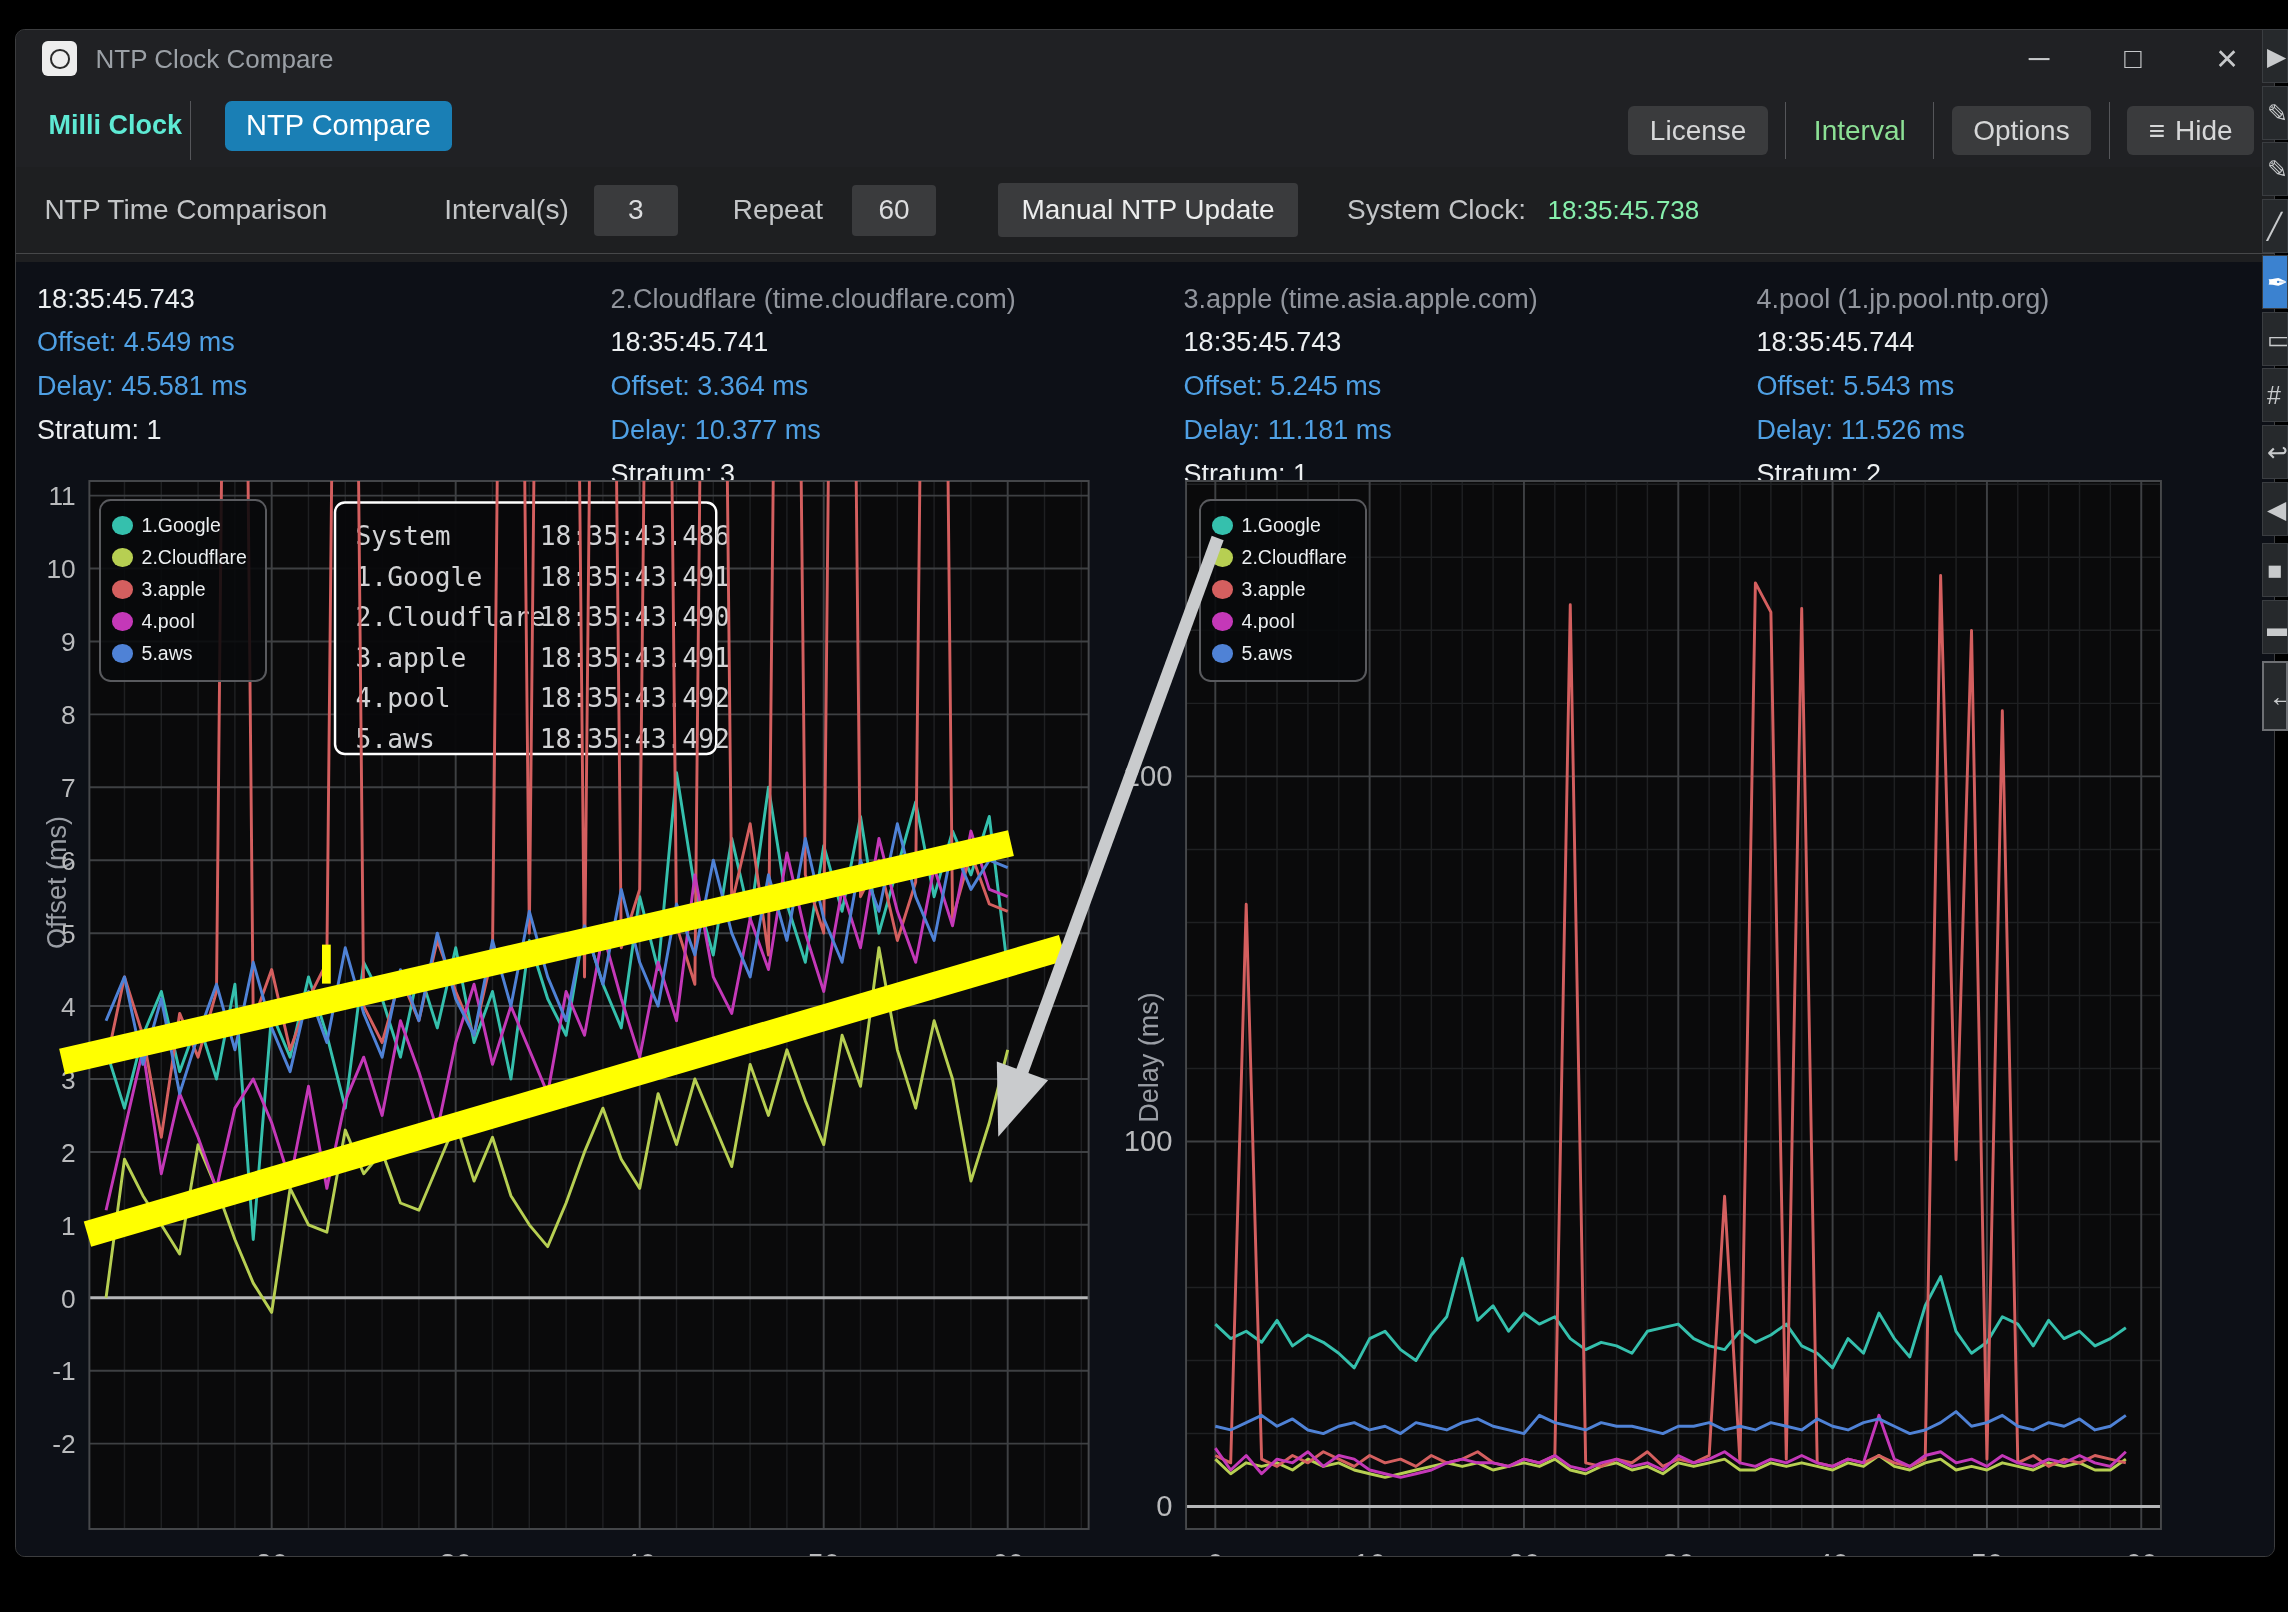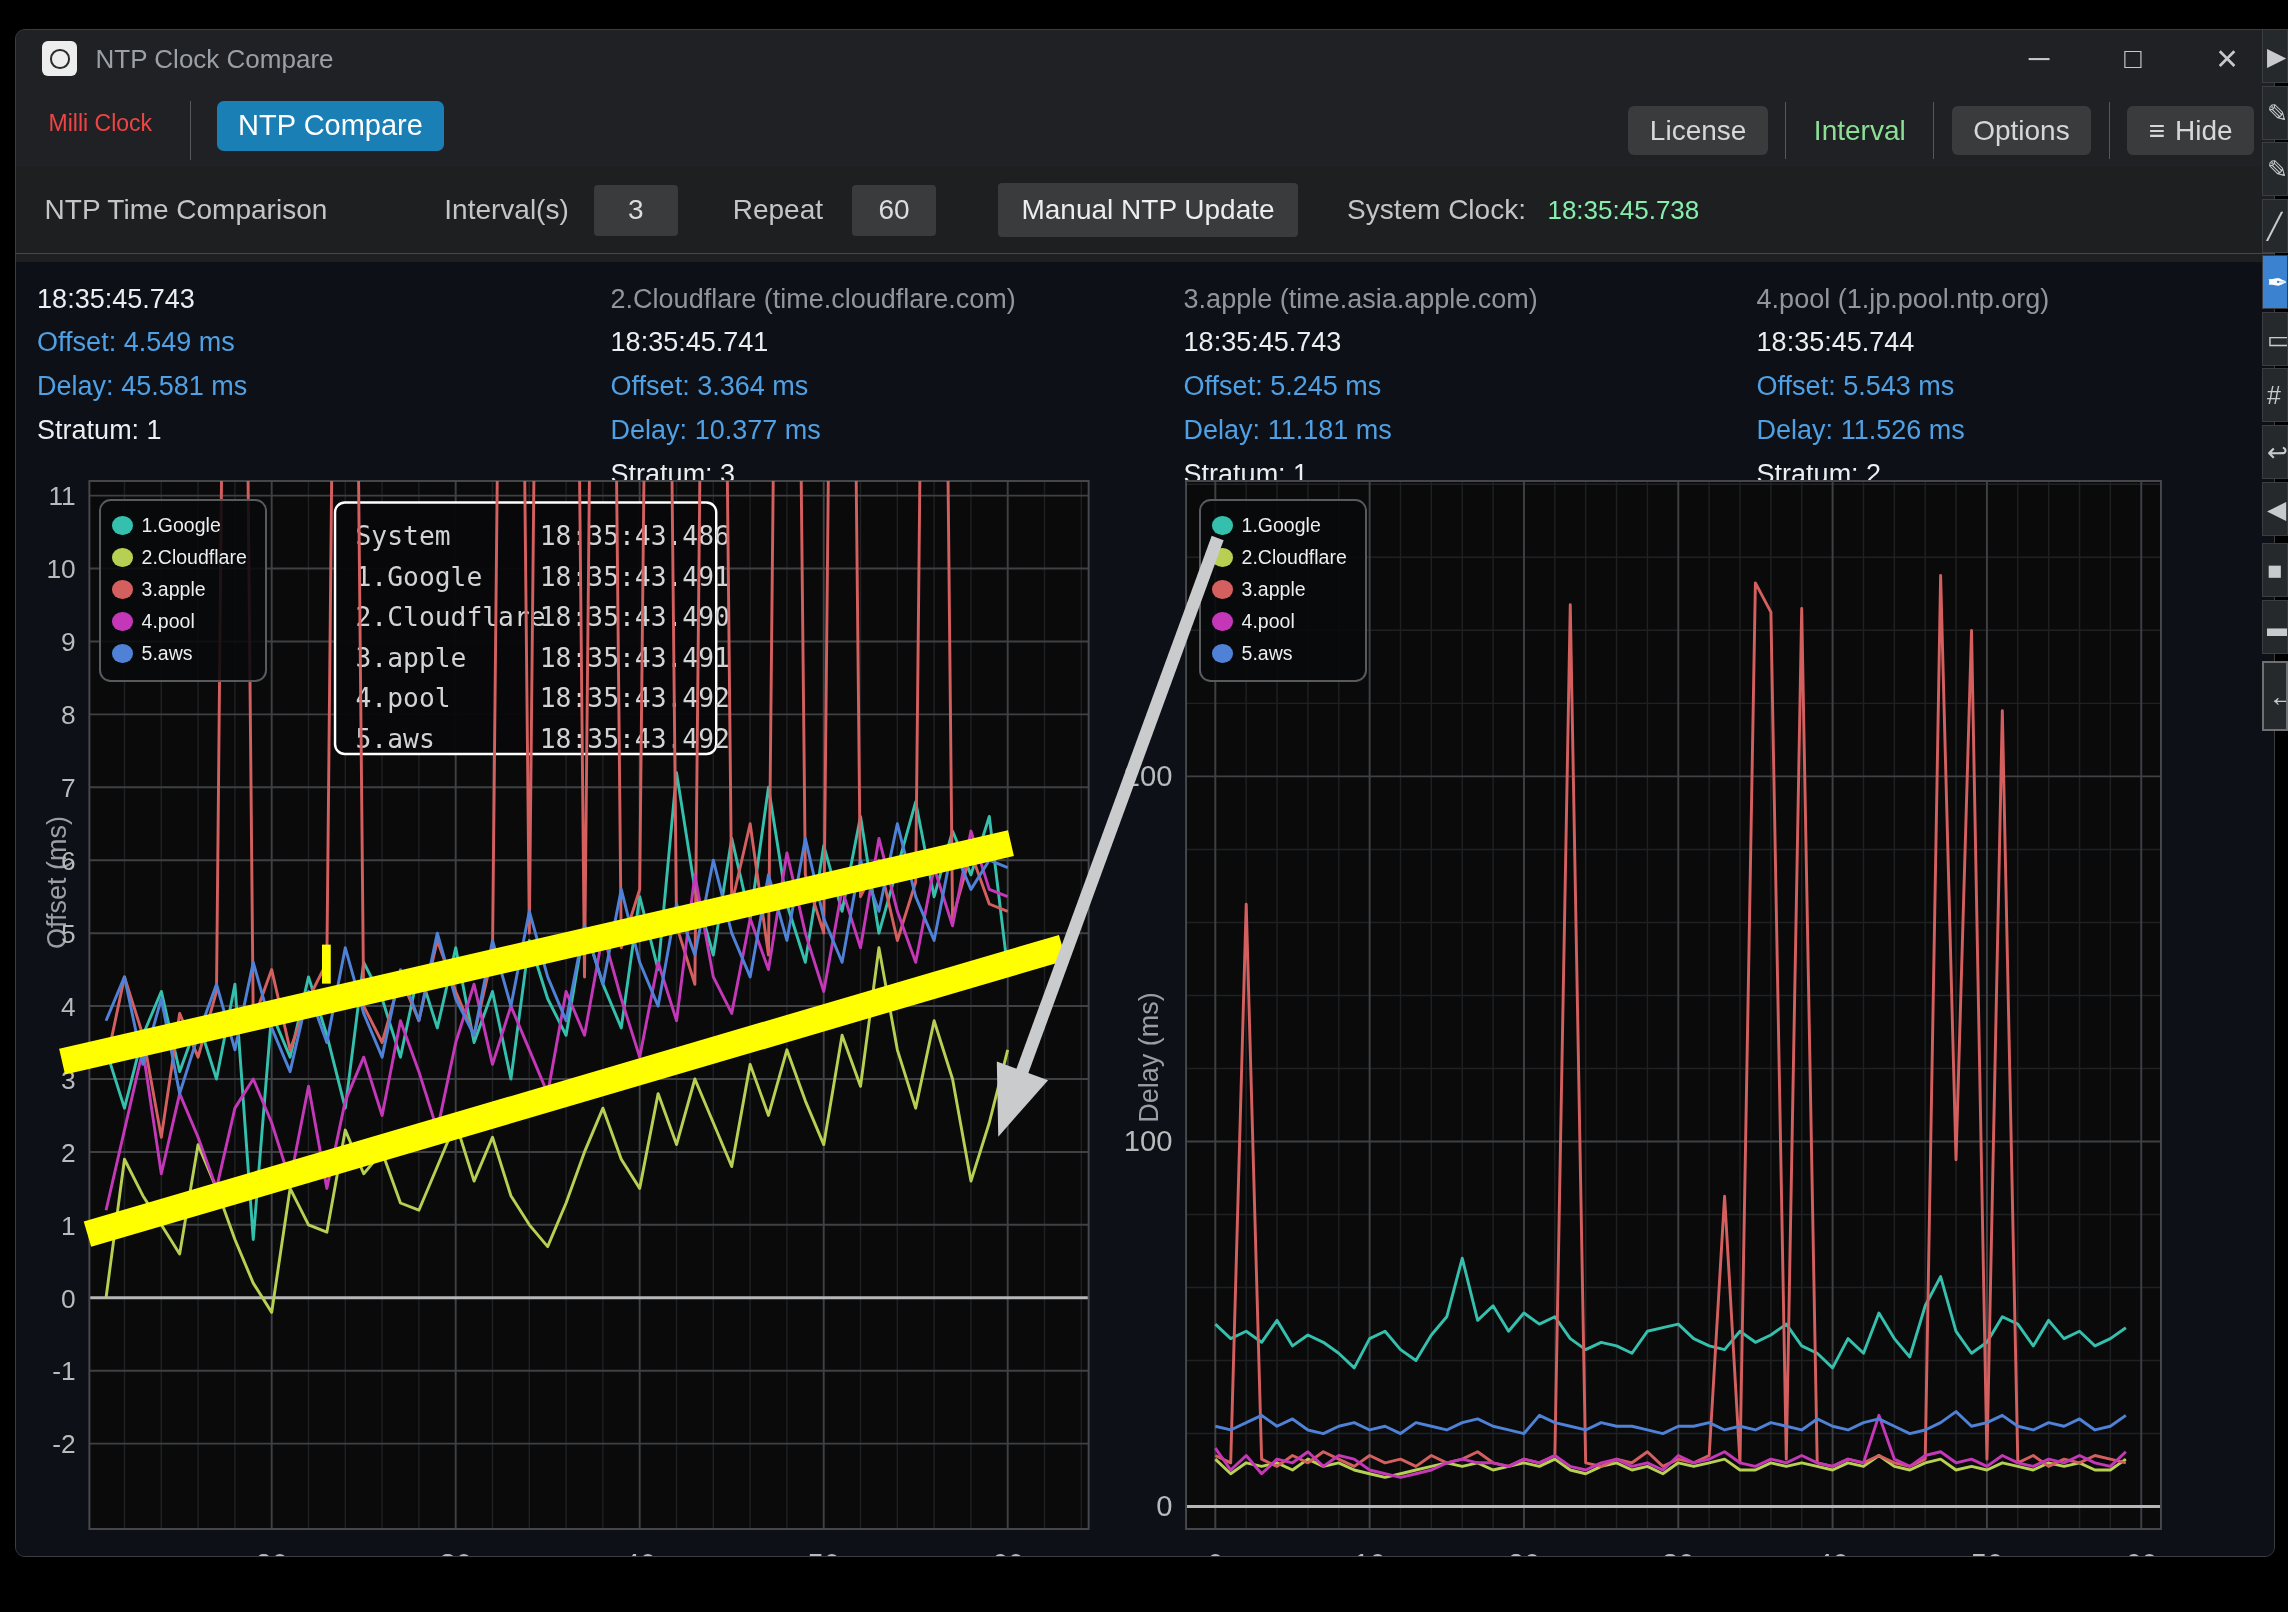--- a/index.html
+++ b/index.html
@@ -12,23 +12,23 @@
   .app-icon { position:absolute; left:26px; top:10.7px; width:35px; height:35px; background:#ededed;
               border-radius:5.9px; }
   .app-icon::after { content:""; position:absolute; left:8.8px; top:8.8px; width:15.6px; height:15.6px;
                      border:2.9px solid #2a2a2a; border-radius:50%; }
   .title-text { position:absolute; left:80px; top:13.7px; font-size:26px; color:#9ba0a6; }
   .win-controls { position:absolute; right:27px; top:0; height:57px; display:flex; gap:55px; align-items:center; }
   .win-btn { width:39px; text-align:center; color:#c6c8ca; font-size:29px; }
   
   .tabrow { position:absolute; left:0; top:57px; width:100%; height:88px; background:#202124;
             border-bottom:1px solid #8a8b8d; }
-  .tab-inactive { position:absolute; left:33px; top:23.4px; font-size:23px; color:#ef4444; }
+  .tab-inactive { position:absolute; left:33px; top:23.4px; font-size:27px; color:#5eead4;font-weight:bold; }
   .tab-divider { position:absolute; left:174px; top:13.7px; width:1px; height:59px; background:#55565a; }
-  .tab-active { position:absolute; left:201px; top:13.7px; font-size:29px; color:#fff;
+  .tab-active { position:absolute; left:209px; top:13.7px; font-size:29px; color:#fff;
                 padding:8.8px 21.5px; border-radius:6.8px; }
   .hdr-buttons { position:absolute; right:19.5px; top:13.7px; height:60px; display:flex; align-items:center; }
   .hdr-sep { width:1px; height:57px; background:#55565a; margin:0 17.6px; }
   .hdr-btn { background:#3a3b3d; color:#d6d7d8; border-radius:5.9px; padding:8.8px 21.5px; font-size:28px; }
   .hdr-link { color:#8ce095; font-size:28px; padding:8.8px 9.8px; }
   .hide-icon { display:inline-block; margin-right:9.8px; font-size:28px; }
   
   .toolbar { position:absolute; left:0; top:137px; width:100%; height:87px; background:#1e1f21;
              border-bottom:1px solid #47484a; display:flex; align-items:center; }
   .tb-label { color:#c3c5c7; font-size:28px; }

